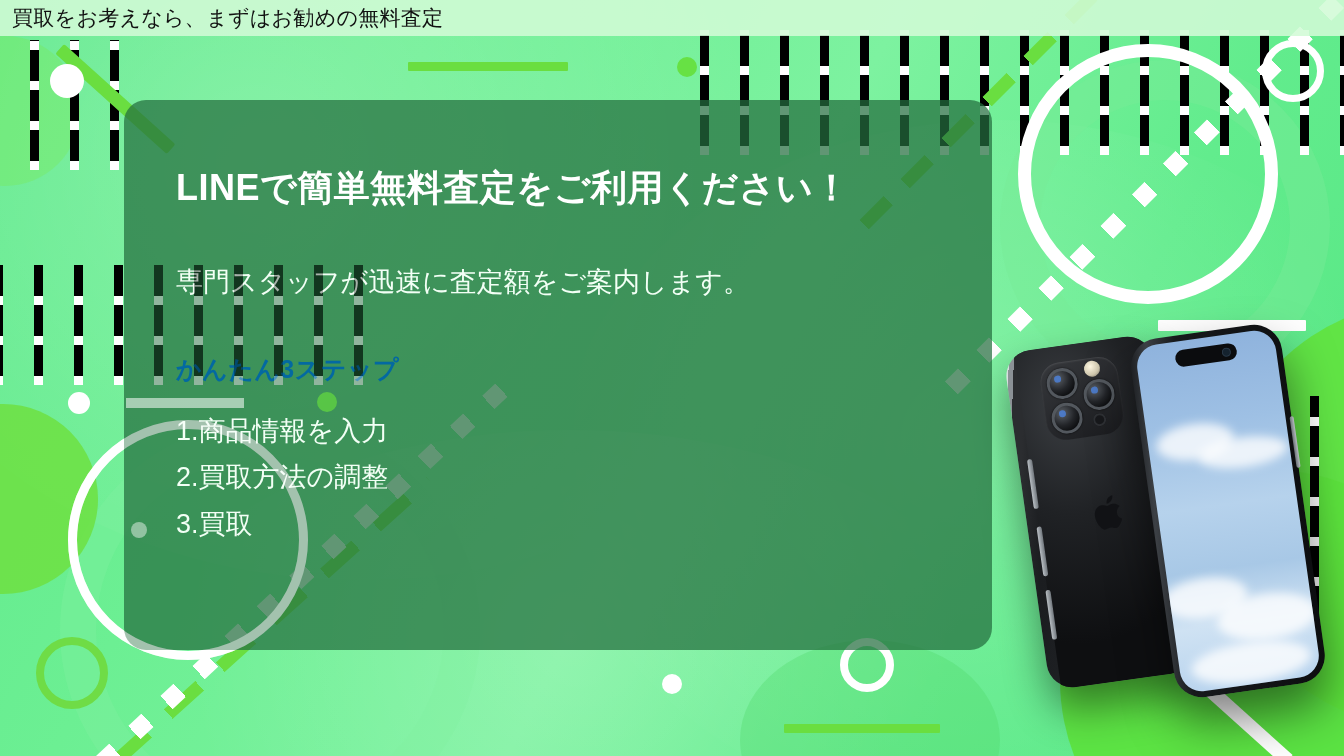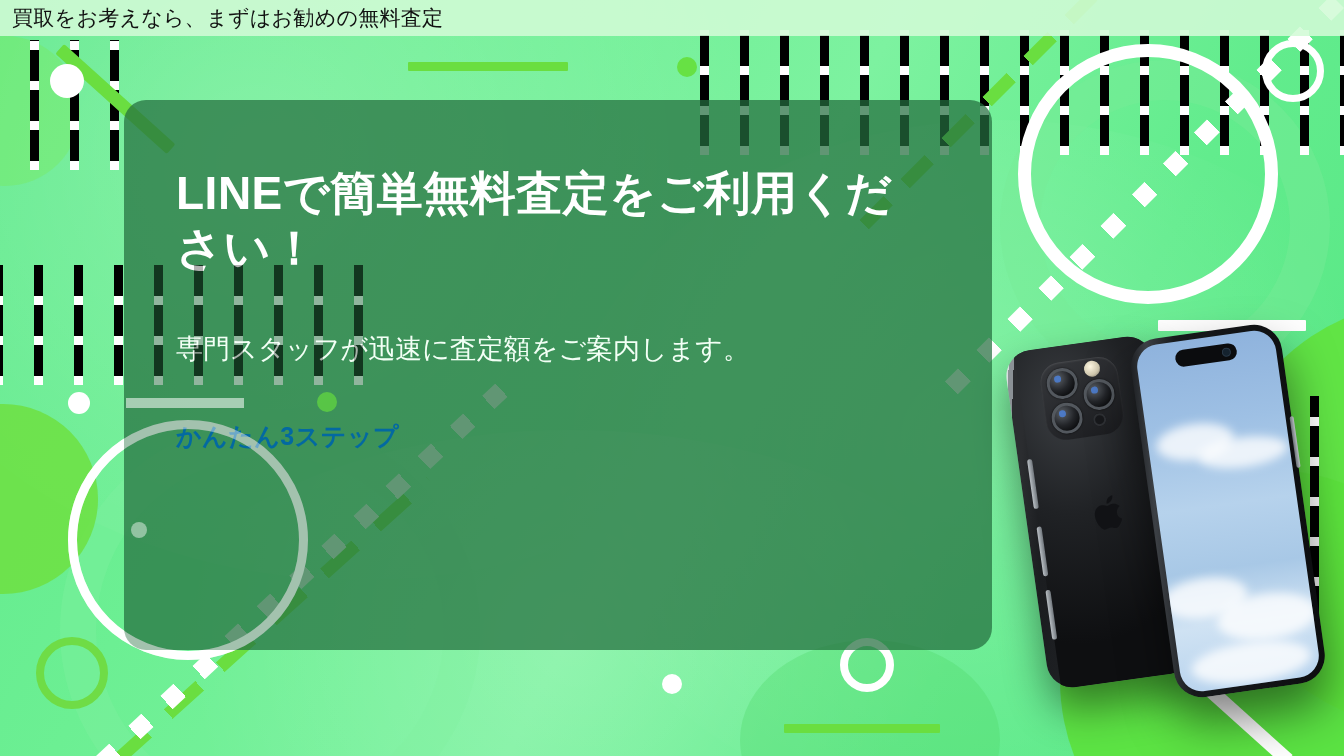--- a/index.html
+++ b/index.html
@@ -400,21 +400,21 @@
     left: 124px; top: 100px;
     width: 868px; height: 550px;
     border-radius: 22px;
     background: rgba(36, 110, 62, .72);
     z-index: 30;
     box-sizing: border-box;
     padding: 44px 52px;
   }
   .card-title {
     margin: 0;
-    font-size: 46px;
+    font-size: 36px;
     font-weight: bold;
     color: #ffffff;
     letter-spacing: .5px;
     line-height: 1.2;
     padding-top: 22px;
   }
   .card-lead {
     margin: 52px 0 0 0;
     font-size: 27px;
     color: #f2fff5;
@@ -563,20 +563,25 @@
 
   <div class="card">
     <h1 class="card-title">LINEで簡単無料査定をご利用ください！</h1>
 
     <div class="card-lead">
       <p>専門スタッフが迅速に査定額をご案内します。</p>
     </div>
 
     <div class="steps-heading">かんたん3ステップ</div>
 
+    <ul class="steps-list">
+      <li>1.商品情報を入力</li>
+      <li>2.買取方法の調整</li>
+      <li>3.買取</li>
+    </ul>
   </div>
 
   <div class="over over-dotfield dotfield"></div>
   <div class="over over-ring-bl"></div>
   <div class="over over-bar-under"></div>
   <div class="over over-dot-mid"></div>
   <div class="over over-dot-bl"></div>
 
   <div class="topbar">
     <div class="topbar-text">買取をお考えなら、まずはお勧めの無料査定</div>

